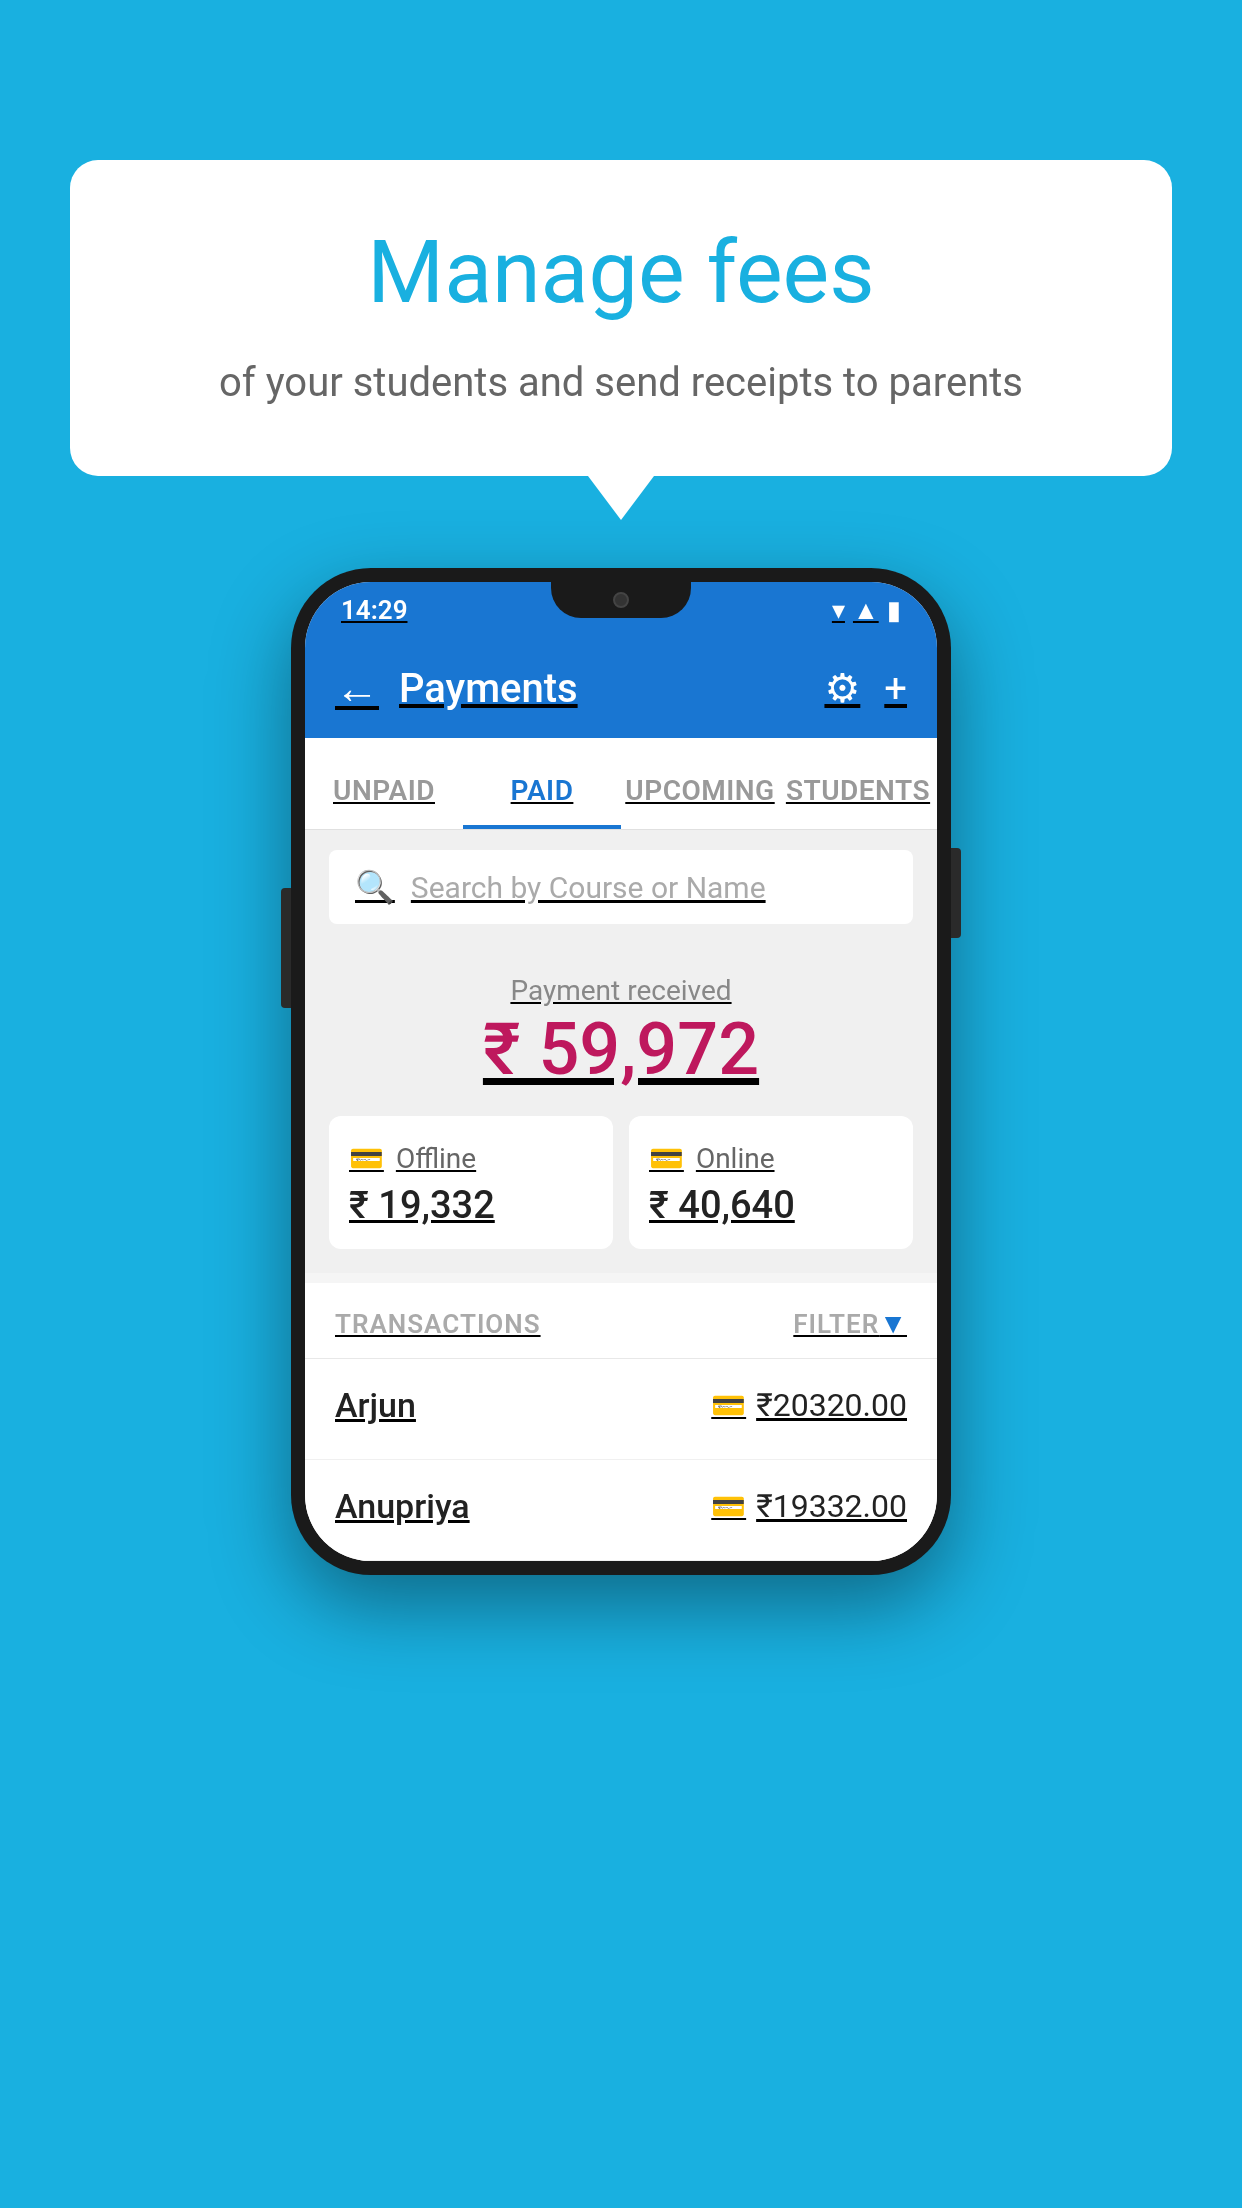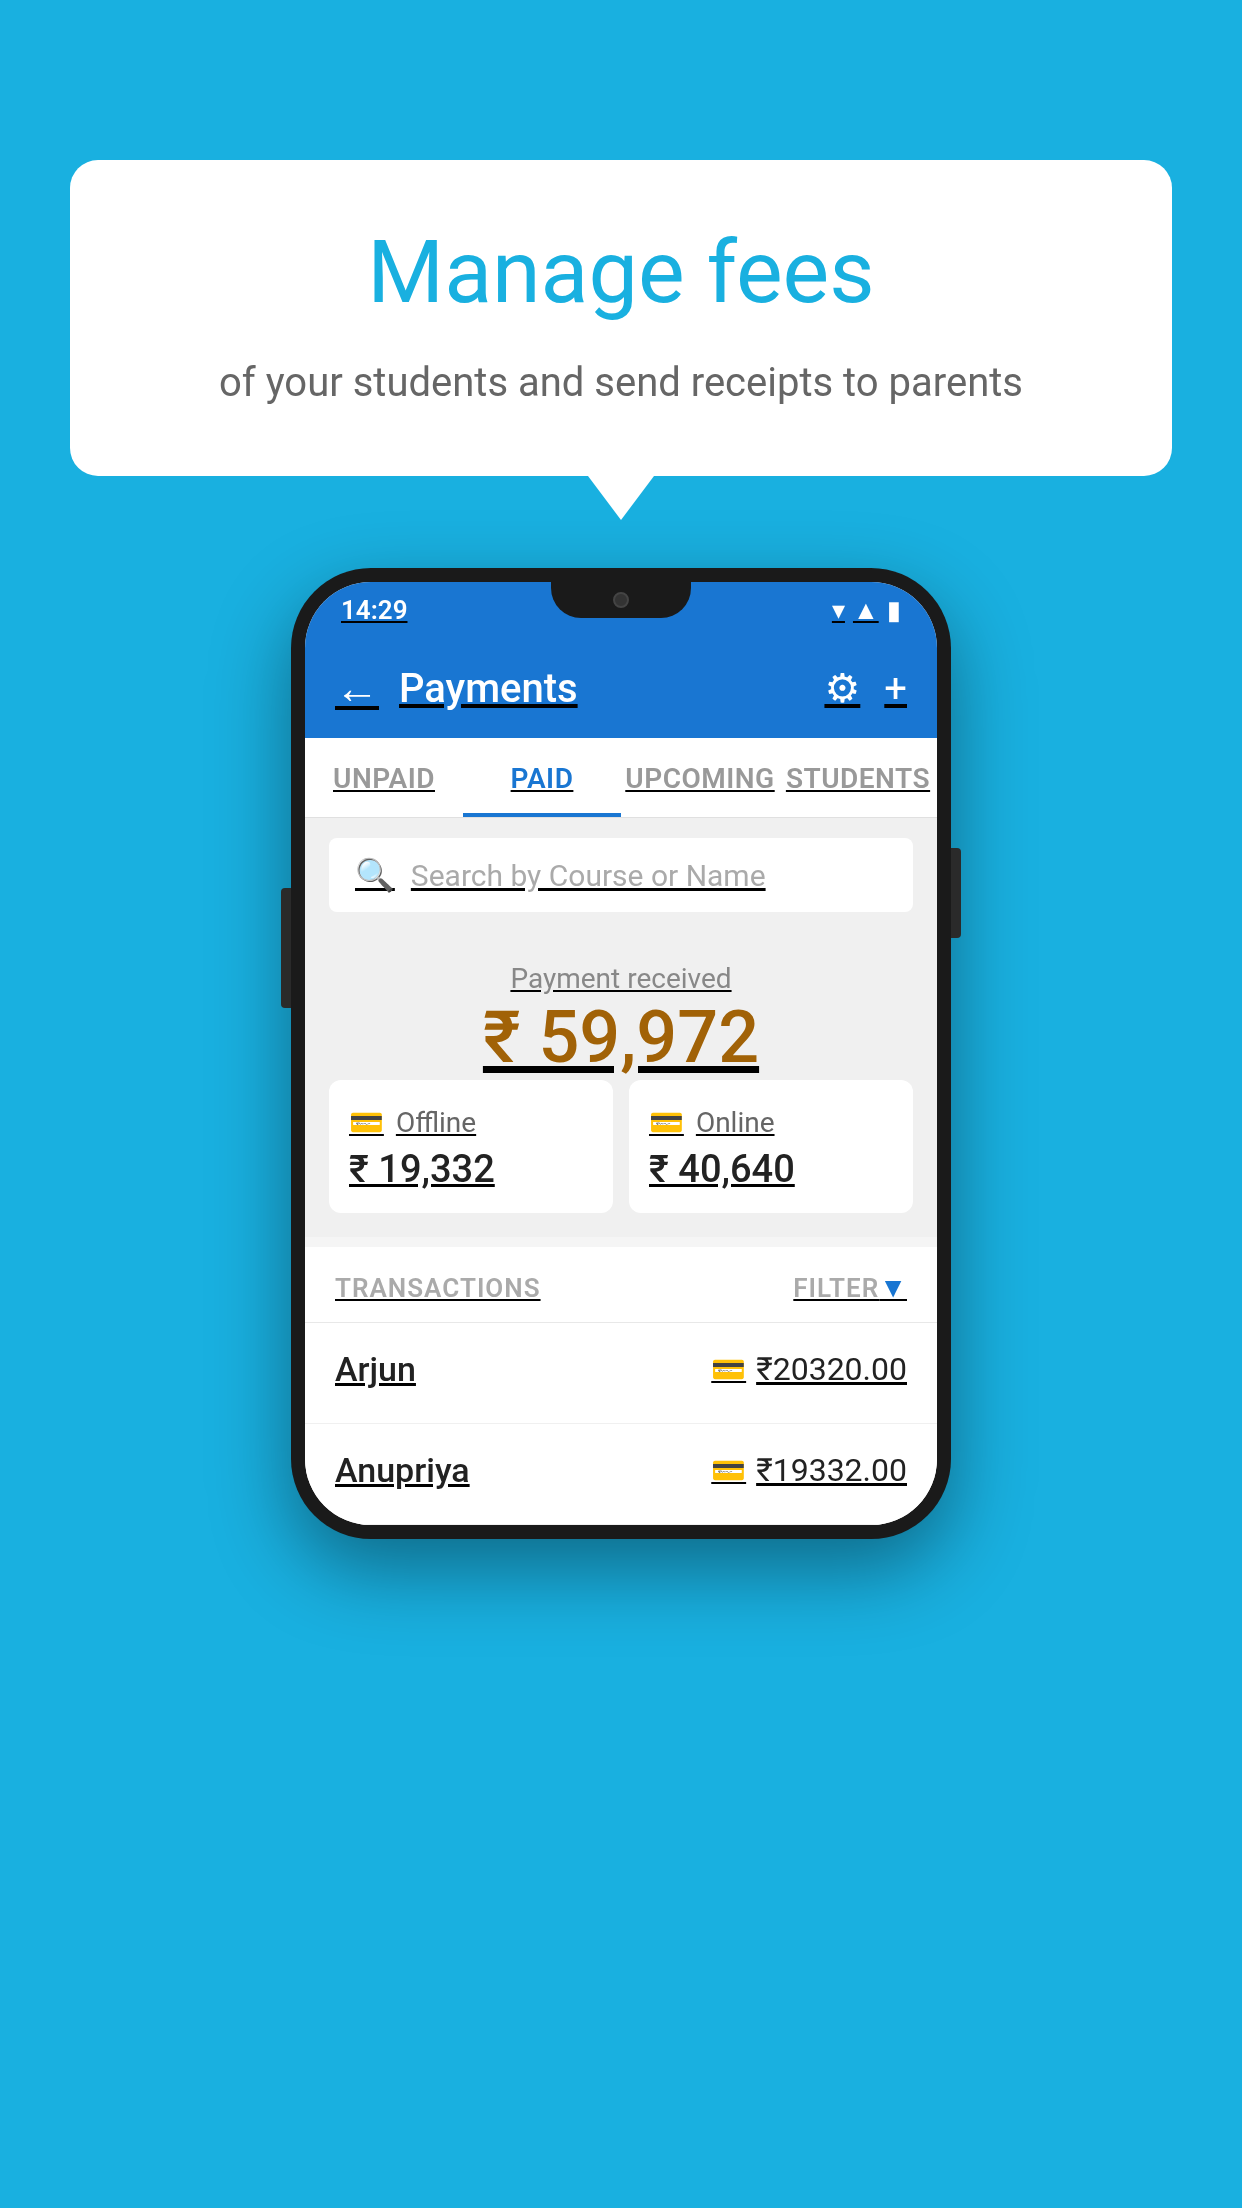--- a/index.html
+++ b/index.html
@@ -194,21 +194,21 @@
     
     .tabs {
       background: white;
       display: flex;
       border-bottom: 1px solid #e0e0e0;
     }
 
     .tab {
       flex: 1;
       text-align: center;
-      padding: 24px 0 22px;
+      padding: 36px 0 22px;
       font-size: 28px;
       font-weight: 600;
       color: #999;
       letter-spacing: 0.5px;
       cursor: pointer;
       position: relative;
     }
 
     .tab.active {
       color: #1976d2;
@@ -257,21 +257,22 @@
     }
 
     .payment-label {
       font-size: 28px;
       color: #888;
     }
 
     .payment-amount {
       font-size: 72px;
       font-weight: 500;
-      color: #a16207;
+      color: #be185d;
+      margin-bottom: 24px;
     }
 
     .payment-cards {
       display: flex;
       gap: 16px;
     }
 
     .payment-card {
       flex: 1;
       background: white;

